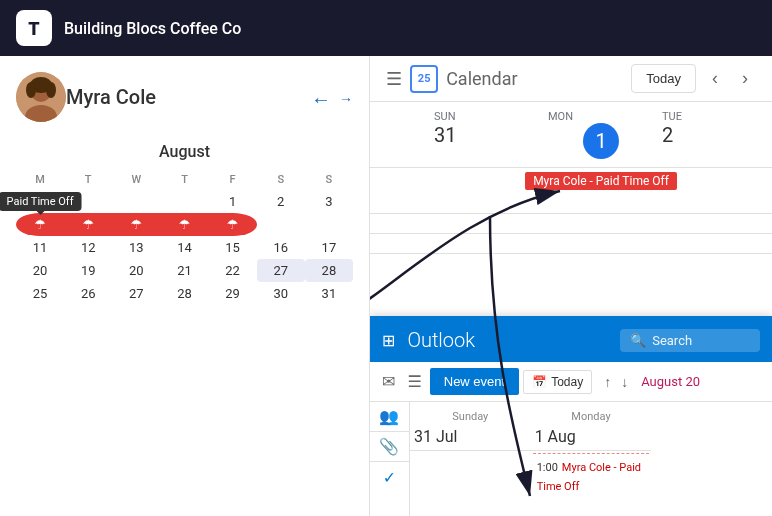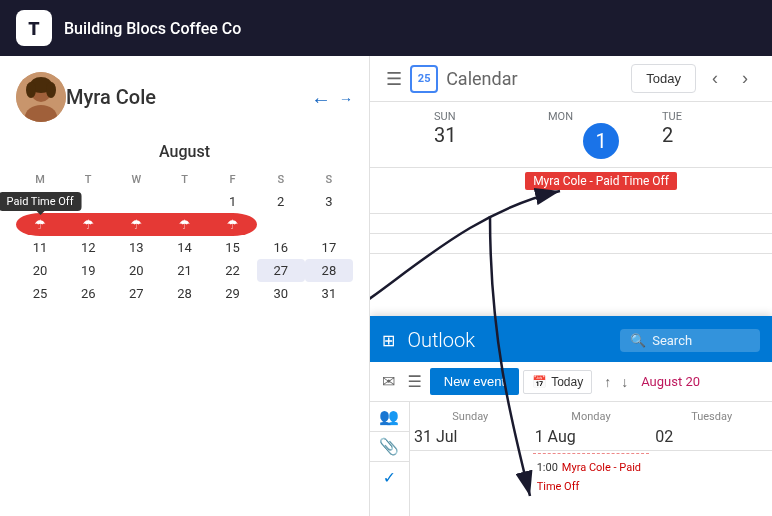--- a/index.html
+++ b/index.html
@@ -630,27 +630,20 @@
             <div class="outlook-cal-date">1 Aug</div>
           </div>
           <div style="padding:2px;height:60px;">
             <div style="border-top:1px dashed #e88;padding:2px 4px;">
               <span style="font-size:11px;color:#333;">1:00</span>
               <span class="outlook-event-text">Myra Cole - Paid Time Off</span>
             </div>
           </div>
         </div>
 
-        <div>
-          <div class="outlook-cal-col-header">
-            <div class="outlook-cal-day">Tuesday</div>
-            <div class="outlook-cal-date">02</div>
-          </div>
-          <div style="padding:4px;height:60px;"></div>
-        </div>
       </div>
     </div>
 
     <svg class="arrows-overlay" viewBox="0 0 772 516">
 
       <defs>
         <marker id="arrowhead1" markerWidth="10" markerHeight="7" refX="10" refY="3.5" orient="auto">
           <polygon points="0 0, 10 3.5, 0 7" fill="#1a1a2e"></polygon>
         </marker>
         <marker id="arrowhead2" markerWidth="10" markerHeight="7" refX="10" refY="3.5" orient="auto">

